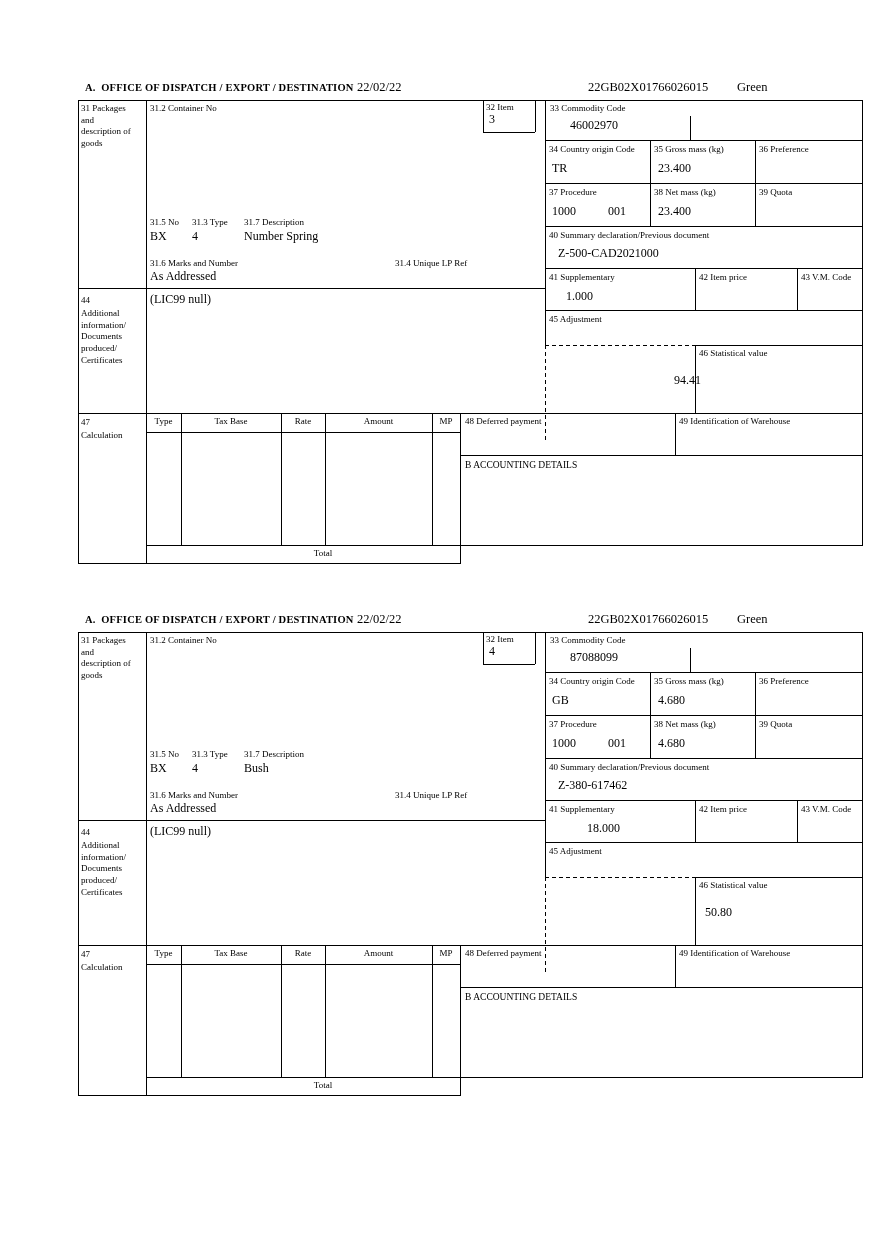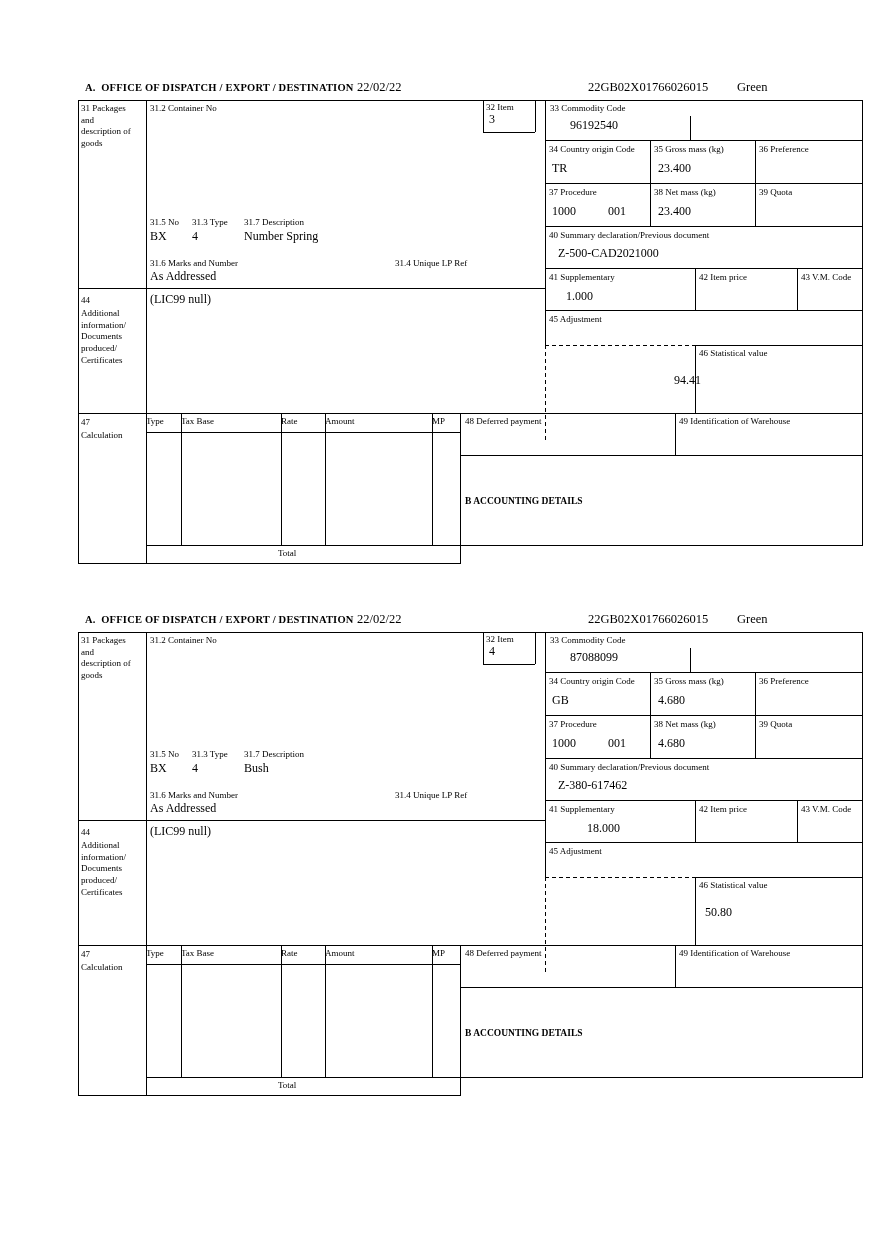--- a/index.html
+++ b/index.html
@@ -5,22 +5,22 @@
   html,body{margin:0;padding:0;}
   body{width:882px;height:1250px;background:#ffffff;position:relative;overflow:hidden;
        font-family:"Liberation Serif",serif;color:#000;}
   .section{position:absolute;left:0;width:882px;height:505px;}
   .hdr-office{position:absolute;font-weight:bold;font-size:10.5px;letter-spacing:.2px;white-space:pre;}
   .hdr-val{position:absolute;font-size:12.5px;white-space:pre;}
   .form{position:absolute;left:78px;top:20px;width:785px;height:465px;}
   .grid{position:absolute;left:0;top:0;}
   .lbl{position:absolute;font-size:9px;line-height:1.3;}
   .val{position:absolute;font-size:12px;line-height:1.1;white-space:pre;}
-  .c{text-align:left;}
-  .b{font-weight:bold;margin-top:36px;}
+  .c{text-align:center;}
+  .b{font-weight:normal;}
 </style>
 </head>
 <body>
 
 <div class="section" style="top:80px">
   <span class="hdr-office" style="left:85px;top:2px">A.  OFFICE OF DISPATCH / EXPORT / DESTINATION</span>
   <span class="hdr-val" style="left:357px;top:0px">22/02/22</span>
   <span class="hdr-val" style="left:588px;top:0px">22GB02X01766026015</span>
   <span class="hdr-val" style="left:737px;top:0px">Green</span>
 
@@ -63,21 +63,21 @@
         <line x1="354.5" y1="313" x2="354.5" y2="445"></line>
       </g>
     </svg>
 
     <span class="lbl" style="left:3px;top:3px;width:52px">31 Packages and description of goods</span>
     <span class="lbl" style="left:72px;top:3px">31.2 Container No</span>
     <span class="lbl" style="left:408px;top:2px">32 Item</span>
     <span class="val" style="left:411px;top:13px">3</span>
 
     <span class="lbl" style="left:472px;top:3px">33 Commodity Code</span>
-    <span class="val" style="left:492px;top:19px">96192540</span>
+    <span class="val" style="left:492px;top:19px">46002970</span>
     <span class="lbl" style="left:471px;top:44px">34 Country origin Code</span>
     <span class="val" style="left:474px;top:62px">TR</span>
     <span class="lbl" style="left:576px;top:44px">35 Gross mass (kg)</span>
     <span class="val" style="left:580px;top:62px">23.400</span>
     <span class="lbl" style="left:681px;top:44px">36 Preference</span>
     <span class="lbl" style="left:471px;top:87px">37 Procedure</span>
     <span class="val" style="left:474px;top:105px">1000</span>
     <span class="val" style="left:530px;top:105px">001</span>
     <span class="lbl" style="left:576px;top:87px">38 Net mass (kg)</span>
     <span class="val" style="left:580px;top:105px">23.400</span>

